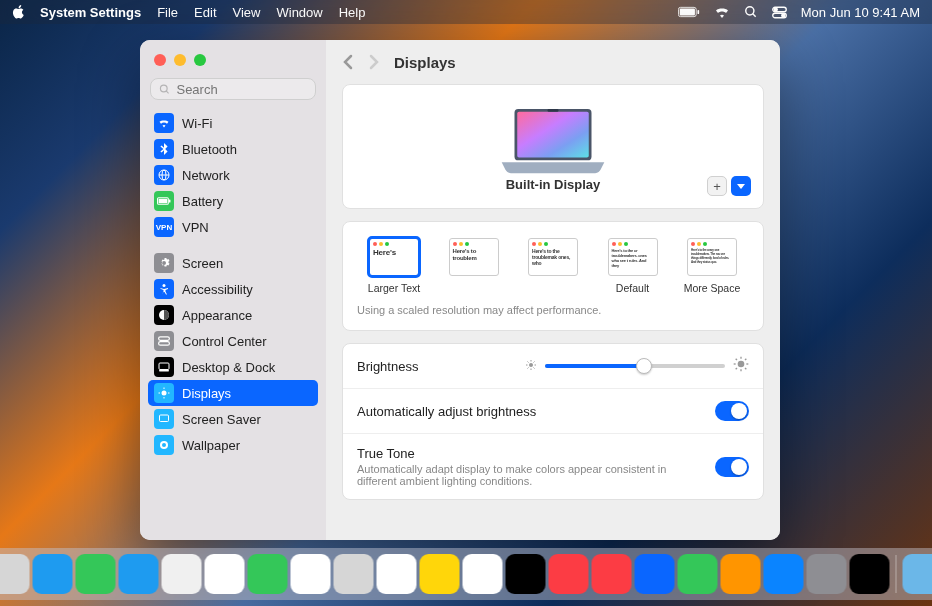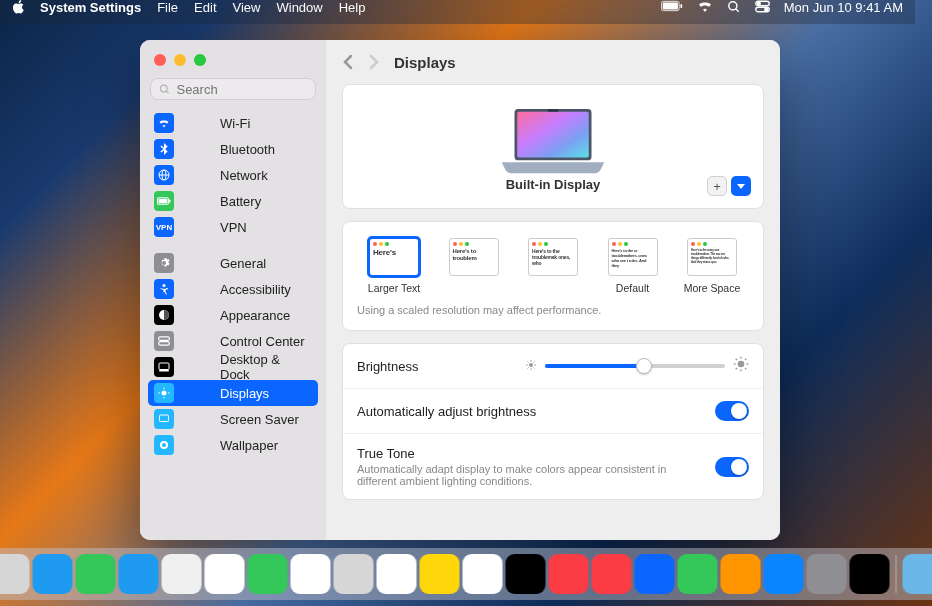--- a/index.html
+++ b/index.html
@@ -1,38 +1,38 @@
 <!DOCTYPE html>
 <html><head>
 <meta charset="utf-8">
 <style>
 * { margin: 0; padding: 0; box-sizing: border-box; font-family: -apple-system, "Helvetica Neue", Arial, sans-serif; }
 body { width: 932px; height: 606px; overflow: hidden; position: relative; background: linear-gradient(135deg, #0a2547 0%, #1a3a6e 15%, #e67817 35%, #4a6fa5 55%, #0d2d5c 75%, #6b3410 100%); }
 .desktop { width: 100%; height: 100%; position: relative; }
 
 
-.menubar { position: absolute; top:0; left:0; right:17px; height:24px; background: rgba(30,40,60,0.35); backdrop-filter: blur(20px); display:flex; align-items:flex-start; padding:0 12px; color:#fff; font-size:13px; }
+.menubar { position: absolute; top:0; left:0; right:0; height:24px; background: rgba(30,40,60,0.35); backdrop-filter: blur(20px); display:flex; align-items:center; padding:0 12px; color:#fff; font-size:13px; }
 .menubar .apple { margin-right:14px; display:flex; align-items:center;}
 .menubar .menu-item { margin-right:16px; cursor:default; }
 .menubar .menu-item.bold { font-weight:700; }
 .menubar .spacer { flex:1; }
 .menubar .status-item { margin-left:14px; display:flex; align-items:center; }
 
 
 .window { position:absolute; left:140px; top:40px; width:640px; height:500px; background:#ececec; border-radius:10px; box-shadow:0 20px 60px rgba(0,0,0,0.45); display:flex; overflow:hidden; }
 .sidebar { width:186px; background:#e4e1e4; display:flex; flex-direction:column; }
 .traffic { display:flex; gap:8px; padding:14px 14px 10px 14px; }
 .tl { width:12px; height:12px; border-radius:50%; }
 .tl.red{background:#ff5f57;} .tl.yel{background:#febc2e;} .tl.grn{background:#28c840;}
 .search { margin:2px 10px 10px 10px; height:22px; border:1px solid #cfcfcf; border-radius:8px; background:#eceaec; display:flex; align-items:center; padding:0 8px; }
 .search svg { margin-right:6px; opacity:.55; }
 .search input { border:none; background:transparent; outline:none; font-size:13px; color:#555; width:100%; }
 .side-list { flex:1; overflow-y:auto; padding:0 8px 8px 8px; }
 .side-group { margin-bottom:10px; }
-.side-item { display:flex; align-items:center; height:26px; border-radius:5px; padding:0 6px; font-size:13px; color:#222; cursor:default;gap:38px; }
+.side-item { display:flex; align-items:center; height:26px; border-radius:5px; padding:0 6px; font-size:13px; color:#222; cursor:default; }
 .side-item.selected { background:#0a66ff; color:#fff; }
 .side-icon { width:20px; height:20px; border-radius:4px; margin-right:8px; display:flex; align-items:center; justify-content:center; font-size:11px; color:#fff; flex-shrink:0; }
 
 .content { flex:1; display:flex; flex-direction:column; background:#eeeeee; }
 .toolbar { height:44px; display:flex; align-items:center; padding:0 16px; gap:14px; }
 .nav-arrow { color:#8a8a8a; display:flex; align-items:center; }
 .page-title { font-size:15px; font-weight:700; color:#333; }
 .content-scroll { flex:1; overflow-y:auto; padding:0 16px 16px 16px; }
 
 .device-box { background:#fff; border-radius:8px; padding:22px 12px 16px 12px; display:flex; flex-direction:column; align-items:center; position:relative; border:1px solid #e0e0e0; }
@@ -184,21 +184,21 @@
               <span>VPN</span>
             </div>
           </div>
           <div class="side-group">
             <div class="side-item">
               <div class="side-icon" style="background: rgb(142, 142, 147);">
                 <svg width="12" height="12" viewBox="0 0 24 24" fill="#fff">
                   <path d="M12 8a4 4 0 100 8 4 4 0 000-8zm9 4l2 1-2 4-2-1a8 8 0 01-2 1v2h-4v-2a8 8 0 01-2-1l-2 1-2-4 2-1a8 8 0 010-2l-2-1 2-4 2 1a8 8 0 012-1V2h4v2a8 8 0 012 1l2-1 2 4-2 1a8 8 0 010 2z"></path>
                 </svg>
               </div>
-              <span>General</span>
+              <span>Screen</span>
             </div>
             <div class="side-item">
               <div class="side-icon" style="background: rgb(10, 102, 255);">
                 <svg width="12" height="12" viewBox="0 0 24 24" fill="#fff">
                   <circle cx="12" cy="5" r="3"></circle>
                   <path d="M4 10l8 2 8-2v2l-5 2v3l3 6h-2l-3-5h-2l-3 5H8l3-6v-3l-5-2z"></path>
                 </svg>
               </div>
               <span>Accessibility</span>
             </div>

